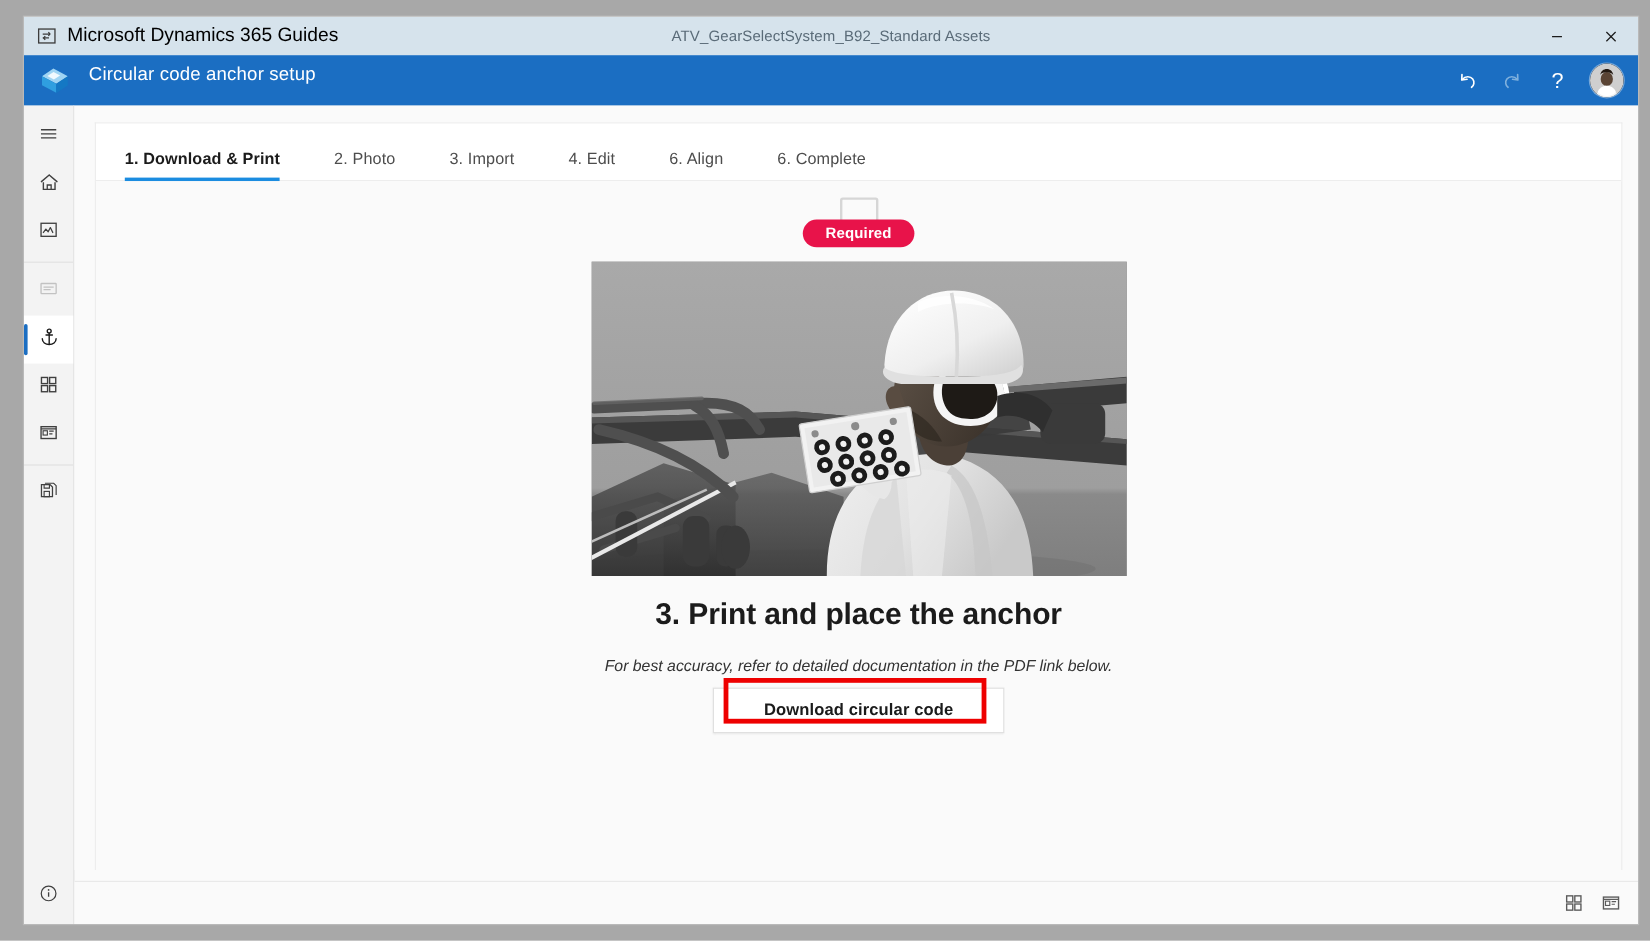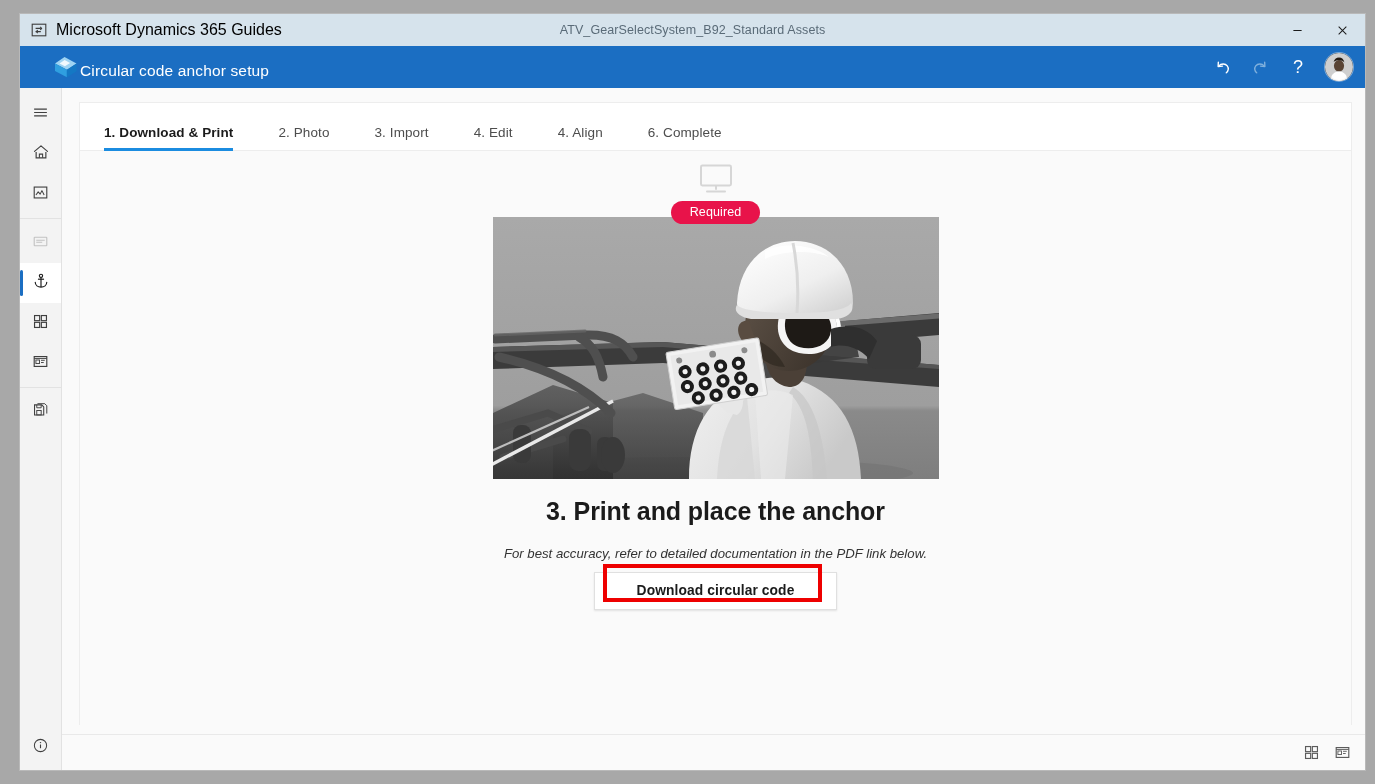--- a/index.html
+++ b/index.html
@@ -53,21 +53,21 @@
     color: #1b1b1b;
   }
   .tb-btn svg { display: block; }
   
   .cmdbar {
     height: 42px; flex: 0 0 42px;
     background: #1b6ec2;
     display: flex; align-items: center;
     position: relative;
   }
-  .cmdbar-left { display: flex; align-items: flex-end; padding-left: 32px; }
+  .cmdbar-left { display: flex; align-items: flex-start; padding-left: 12px; gap: 14px; }
   .brand-logo { width: 28px; height: 26px; display: block; }
   .cmdbar-title {
     color: #ffffff; font-size: 15.5px; font-weight: 400; letter-spacing: 0.15px;
   }
   .cmdbar-right {
     position: absolute; right: 12px; top: 0; height: 42px;
     display: flex; align-items: center; gap: 4px;
   }
   .cmd-icon {
     width: 34px; height: 34px;
@@ -152,24 +152,24 @@
     position: relative;
     overflow: hidden;
   }
   .badge-zone {
     position: relative;
     display: flex; flex-direction: column; align-items: center;
   }
   .pc-icon { color: #d6d6d6; margin-bottom: 4px; }
   .required-badge {
     position: absolute;
-    top: 38px;
+    top: 20px;
     padding: 4px 19px 5px 19px;
     border-radius: 14px;
-    color: #ffffff; font-size: 12.5px; font-weight: 400;
+    color: #ffffff; font-size: 12.5px; font-weight: 700;
     letter-spacing: 0.1px;
     z-index: 3;
     white-space: nowrap;
   }
   .hero {
     width: 446px; height: 262px;
     margin-top: 14px;
     overflow: hidden;
     position: relative;
     background: #8c8c8c;
@@ -410,21 +410,21 @@
       </div>
 
       <div style="flex:1 1 auto; min-width:0; display:flex; flex-direction:column;">
         <div class="main">
           <div class="card">
             <div class="tabs">
               <div class="tab active"><span>1. Download &amp; Print</span></div>
               <div class="tab"><span>2. Photo</span></div>
               <div class="tab"><span>3. Import</span></div>
               <div class="tab"><span>4. Edit</span></div>
-              <div class="tab"><span>4. Align</span></div>
+              <div class="tab"><span>6. Align</span></div>
               <div class="tab"><span>6. Complete</span></div>
             </div>
           </div>
 
           <div class="content-pane">
             <div class="badge-zone">
               <span class="pc-icon">
                 <svg viewBox="0 0 40 32" width="40" height="32">
                   <rect x="5" y="2.5" width="30" height="20" rx="1.4" fill="none" stroke="currentColor" stroke-width="2"></rect>
                   <path d="M20 22.5v4.2" stroke="currentColor" stroke-width="2" fill="none"></path>

